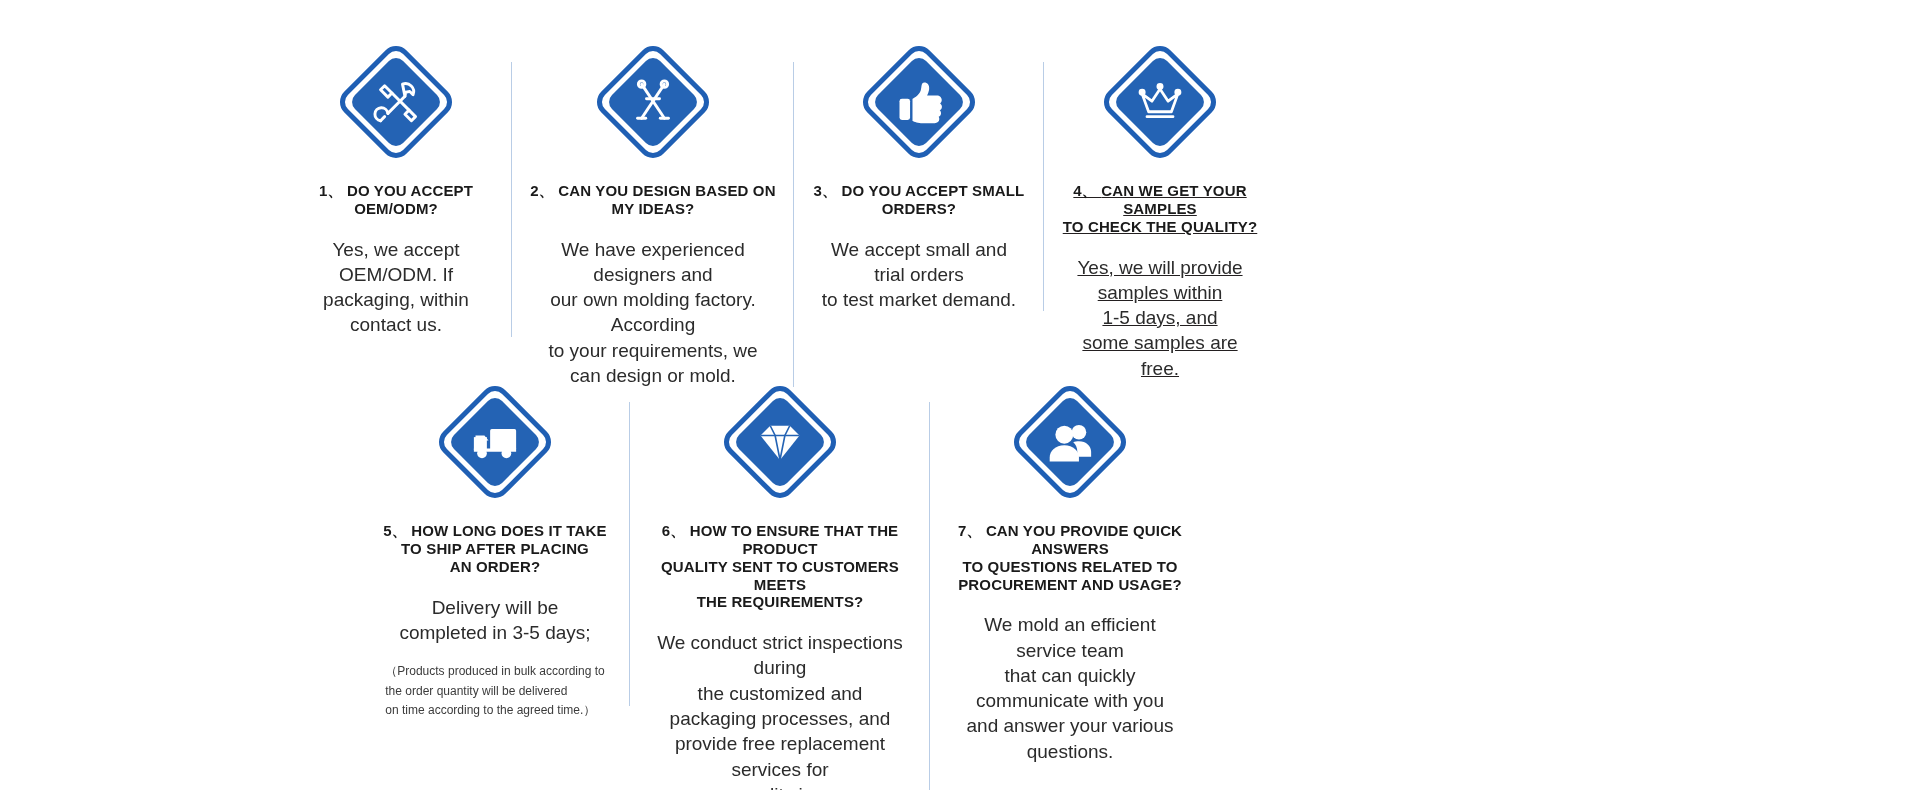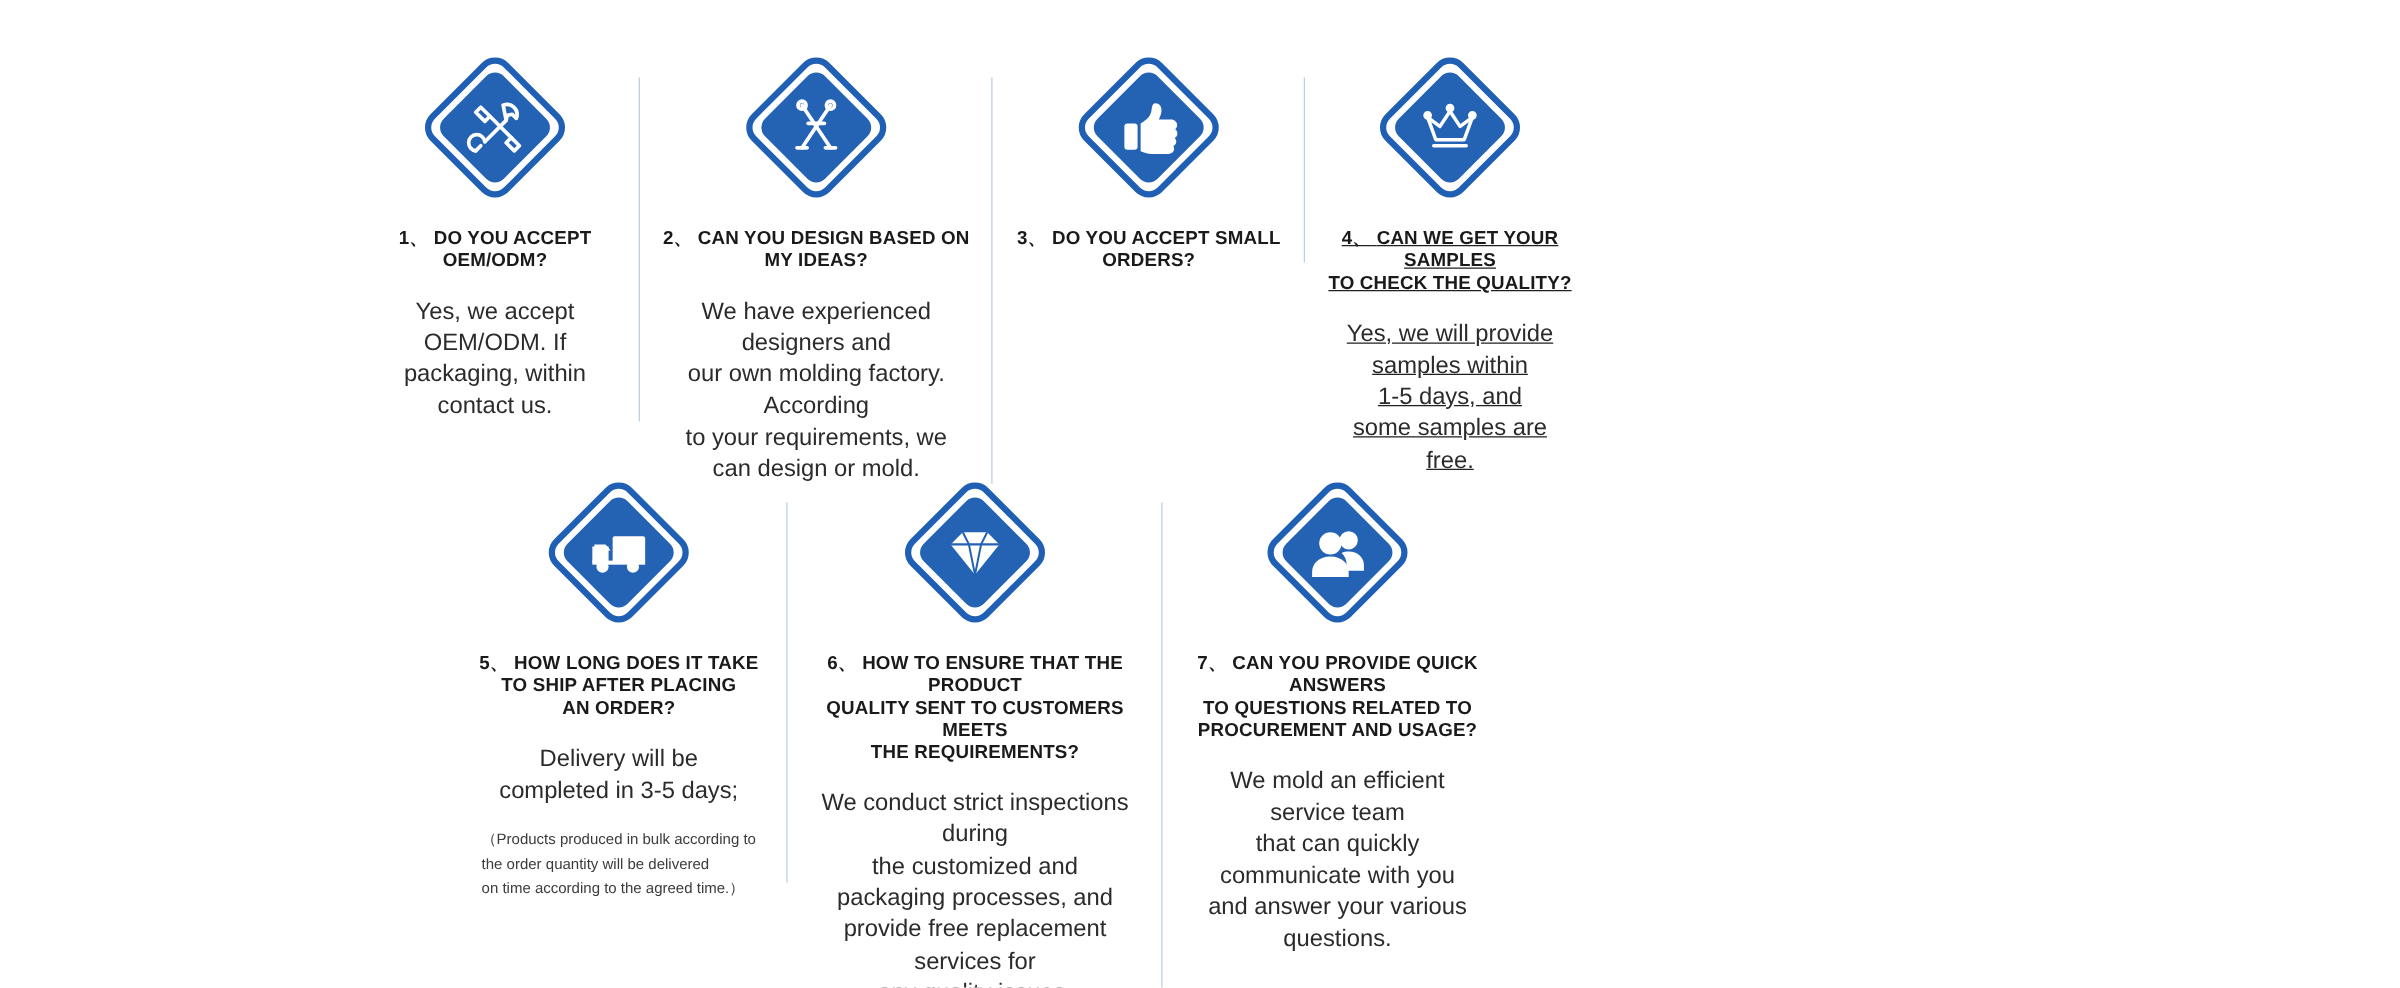--- a/index.html
+++ b/index.html
@@ -153,20 +153,24 @@
                      c1 .9 1.6 2.2 1.6 3.6 c0 2-1.2 3.6-2.9 4.3
                      c.5 .8 .8 1.7 .8 2.7 c0 2.9-2.5 5.1-5.7 5.1 l-17 0
                      c-4.6 0-10.3-2.6-10.3-2.6 z"></path>
           </svg>
         </div>
       </div>
       <h3 class="q-title">
         <span class="num">3、</span>
         <span>DO YOU ACCEPT SMALL ORDERS?</span>
       </h3>
+      <p class="a-body">
+        <span class="ln">We accept small and trial orders</span>
+        <span class="ln">to test market demand.</span>
+      </p>
     </div>
 
     <div class="faq-col w-c4">
       <div class="badge">
         <div class="diamond-outer"></div>
         <div class="diamond-inner"></div>
         <div class="glyph">
           <svg viewBox="0 0 64 64" fill="none" stroke="#ffffff" stroke-width="3.4" stroke-linecap="round" stroke-linejoin="round">
             <path d="M10 22 L18 44 L46 44 L54 22 L42 31 L32 16 L22 31 Z"></path>
             <path d="M16 50 L48 50"></path>

